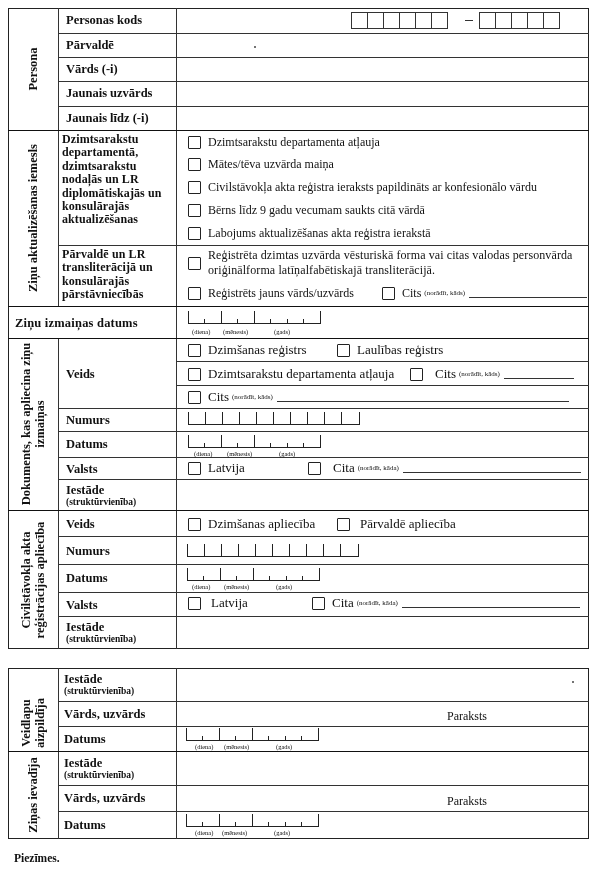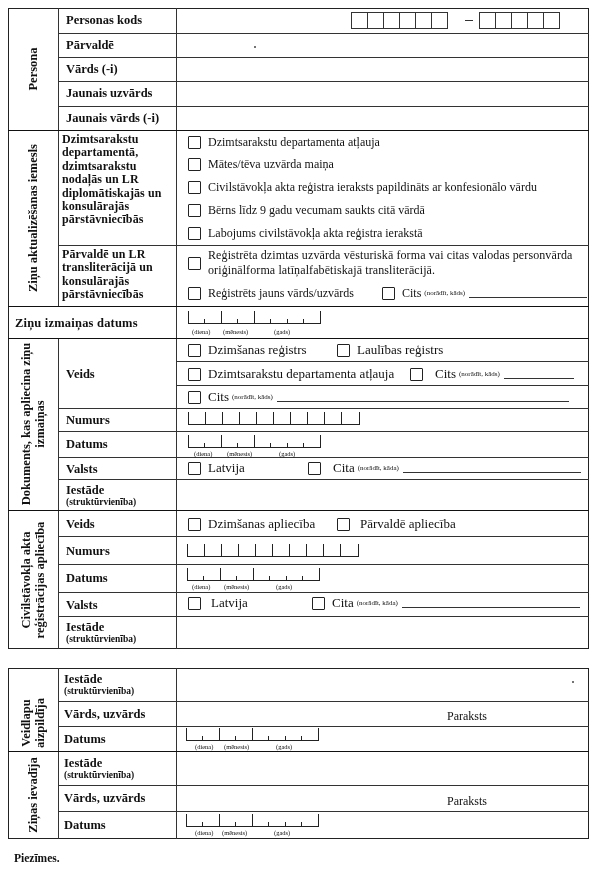--- a/index.html
+++ b/index.html
@@ -50,21 +50,21 @@
 <div class="hline" style="left:58px; top:33px; width:531px;"></div>
 <div class="hline" style="left:58px; top:57px; width:531px;"></div>
 <div class="hline" style="left:58px; top:81px; width:531px;"></div>
 <div class="hline" style="left:58px; top:106px; width:531px;"></div>
 <div class="hline thick" style="left:8px; top:130px; width:581px;"></div>
 
 <div class="lbl" style="left:66px; top:13px;">Personas kods</div>
 <div class="lbl" style="left:66px; top:38px;">Pārvaldē</div>
 <div class="lbl" style="left:66px; top:62px;">Vārds (-i)</div>
 <div class="lbl" style="left:66px; top:86px;">Jaunais uzvārds</div>
-<div class="lbl" style="left:66px; top:111px;">Jaunais vārds (-i)</div>
+<div class="lbl" style="left:66px; top:111px;">Jaunais līdz (-i)</div>
 
 <div class="pcode" style="left:352px; top:12px;">
   <div class="pcell"></div>
     <div class="pcell"></div>
     <div class="pcell"></div>
     <div class="pcell"></div>
     <div class="pcell"></div>
     <div class="pcell"></div>
 </div>
 <div class="pdash" style="left:465px; top:20px;"></div>
@@ -78,42 +78,42 @@
 <div style="position:absolute; left:177px; top:34px; width:411px; height:23px;"></div>
 <div class="dot" style="left:254px; top:46px;"></div>
 <div style="position:absolute; left:177px; top:58px; width:411px; height:23px;"></div>
 <div style="position:absolute; left:177px; top:82px; width:411px; height:23px;"></div>
 <div style="position:absolute; left:177px; top:107px; width:411px; height:23px;"></div>
 
 <div class="vert" style="left:-55px; top:211px; width:176px;">Ziņu aktualizēšanas iemesls</div>
 <div class="hline" style="left:58px; top:245px; width:531px;"></div>
 <div class="hline thick" style="left:8px; top:306px; width:581px;"></div>
 
-<div class="lbl-multi" style="left:62px; top:133px; width:112px;">Dzimtsarakstu departamentā, dzimtsarakstu nodaļās un LR diplomātiskajās un konsulārajās pārstāvniecībās</div>
+<div class="lbl-multi" style="left:62px; top:133px; width:112px;">Dzimtsarakstu departamentā, dzimtsarakstu nodaļās un LR diplomātiskajās un konsulārajās aktualizēšanas</div>
 <div class="lbl-multi" style="left:62px; top:248px; width:112px;">Pārvaldē un LR transliterācijā un konsulārajās pārstāvniecībās</div>
 
 <div class="opt" style="left:188px; top:135px;">
   <span class="cb"></span>
   <span>Dzimtsarakstu departamenta atļauja</span>
 </div>
 <div class="opt" style="left:188px; top:157px;">
   <span class="cb"></span>
   <span>Mātes/tēva uzvārda maiņa</span>
 </div>
 <div class="opt" style="left:188px; top:180px;">
   <span class="cb"></span>
   <span>Civilstāvokļa akta reģistra ieraksts papildināts ar konfesionālo vārdu</span>
 </div>
 <div class="opt" style="left:188px; top:203px;">
   <span class="cb"></span>
   <span>Bērns līdz 9 gadu vecumam saukts citā vārdā</span>
 </div>
 <div class="opt" style="left:188px; top:226px;">
   <span class="cb"></span>
-  <span>Labojums civilstāvokļa akta reģistra ierakstā</span>
+  <span>Labojums aktualizēšanas akta reģistra ierakstā</span>
 </div>
 
 <div class="opt" style="left:188px; top:248px; white-space:normal; align-items:center; width:395px;">
   <span class="cb"></span>
   <span style="line-height:15px; letter-spacing:0.1px;">Reģistrēta dzimtas uzvārda vēsturiskā forma vai citas valodas personvārda oriģinālforma latīņalfabētiskajā transliterācijā.</span>
 </div>
 <div class="opt" style="left:188px; top:286px;">
   <span class="cb"></span>
   <span>Reģistrēts jauns vārds/uzvārds</span>
 </div>

